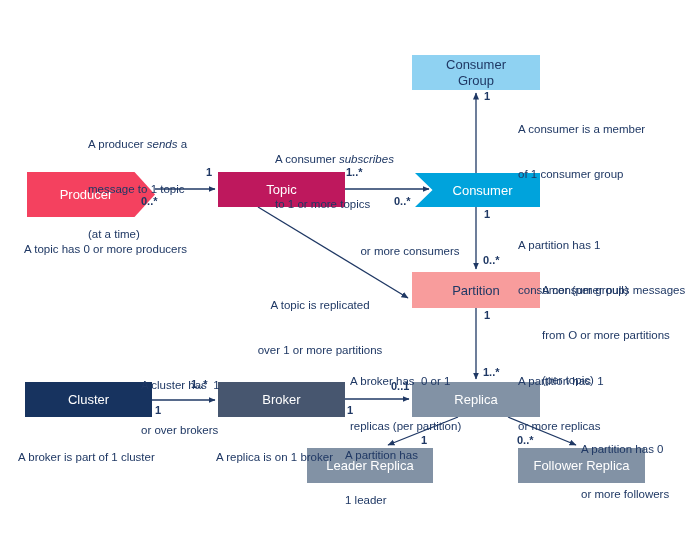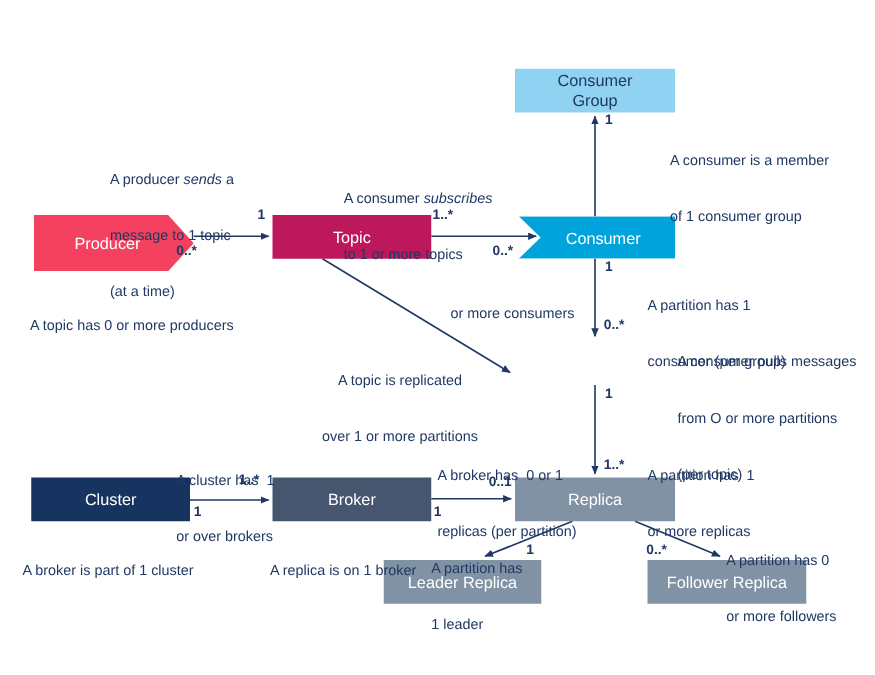--- a/index.html
+++ b/index.html
@@ -21,21 +21,21 @@
   #broker{left:218px;top:382px;width:127px;height:35px;}
   #replica{left:412px;top:382px;width:128px;height:35px;}
   #leader-replica{left:307px;top:448px;width:126px;height:35px;}
   #follower-replica{left:518px;top:448px;width:127px;height:35px;}
   .ann{position:absolute;font-size:11.5px;line-height:15px;color:#1f3864;white-space:pre-wrap;}
   .ann.center{text-align:center;}
   .mult{position:absolute;font-size:11px;font-weight:700;color:#1f3864;}
   #ann-producer-sends{left:88px;top:107px;}
   #ann-consumer-subscribes{left:275px;top:122px;}
   #ann-consumer-member{left:518px;top:92px;}
-  #ann-topic-producers{left:24px;top:224px;}
+  #ann-topic-producers{left:24px;top:212px;}
   #ann-topic-consumers{left:355px;top:214px;width:110px;}
   #ann-partition-consumer{left:518px;top:208px;}
   #ann-consumer-pulls{left:542px;top:253px;}
   #ann-topic-replicated{left:250px;top:268px;width:140px;}
   #ann-cluster-brokers{left:141px;top:348px;}
   #ann-broker-part{left:18px;top:420px;}
   #ann-broker-replicas{left:350px;top:344px;}
   #ann-partition-replicas{left:518px;top:344px;}
   #ann-replica-broker{left:216px;top:420px;}
   #ann-partition-leader{left:345px;top:418px;}
@@ -85,20 +85,23 @@
   <div id="topic" class="box" style="background: #be185d;">
     <span>Topic</span>
   </div>
   <div id="consumer" class="box" style="background: rgb(0, 163, 220);">
     <span>Consumer</span>
   </div>
   <div id="consumer-group" class="box navy-text col" style="background: rgb(143, 210, 242);">
     <span>Consumer</span>
     <span>Group</span>
   </div>
+  <div id="partition" class="box navy-text" style="background: rgb(248, 156, 156);">
+    <span>Partition</span>
+  </div>
   <div id="cluster" class="box" style="background: rgb(23, 51, 95);">
     <span>Cluster</span>
   </div>
   <div id="broker" class="box" style="background: rgb(71, 86, 111);">
     <span>Broker</span>
   </div>
   <div id="replica" class="box" style="background: rgb(130, 146, 165);">
     <span>Replica</span>
   </div>
   <div id="leader-replica" class="box" style="background: rgb(130, 146, 165);">
@@ -110,21 +113,21 @@
 
   <div id="ann-producer-sends" class="ann" style="color: rgb(31, 56, 100);">
     <div><span>A producer </span><i>sends</i><span> a</span></div>
     <div>message to 1 topic</div>
     <div>(at a time)</div>
   </div>
   <div id="ann-consumer-subscribes" class="ann" style="color: rgb(31, 56, 100);">
     <div><span>A consumer </span><i>subscribes</i></div>
     <div>to 1 or more topics</div>
   </div>
-  <div id="ann-consumer-member" class="ann" style="color: rgb(31, 56, 100); margin-left: 18px;">
+  <div id="ann-consumer-member" class="ann" style="color: rgb(31, 56, 100);">
     <div>A consumer is a member</div>
     <div>of 1 consumer group</div>
   </div>
   <div id="ann-topic-producers" class="ann" style="color: rgb(31, 56, 100);">
     <div>A topic has 0 or more producers</div>
   </div>
   <div id="ann-topic-consumers" class="ann center" style="color: rgb(31, 56, 100);">
     <div>or more consumers</div>
   </div>
   <div id="ann-partition-consumer" class="ann" style="color: rgb(31, 56, 100);">

